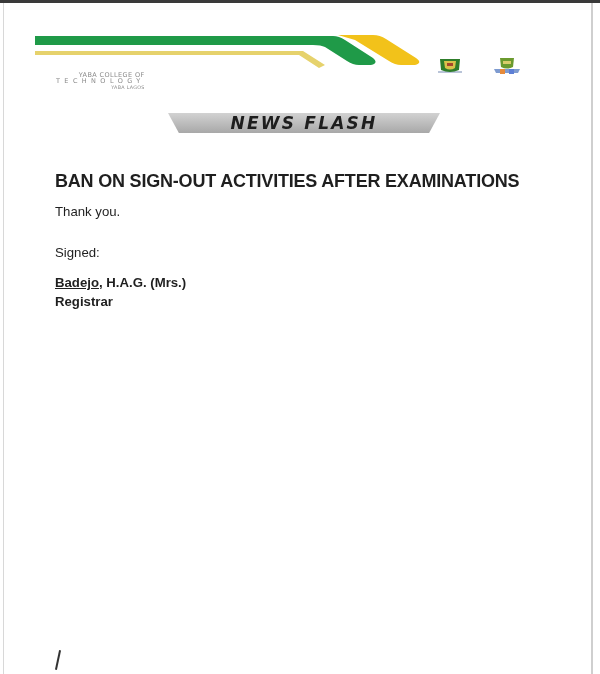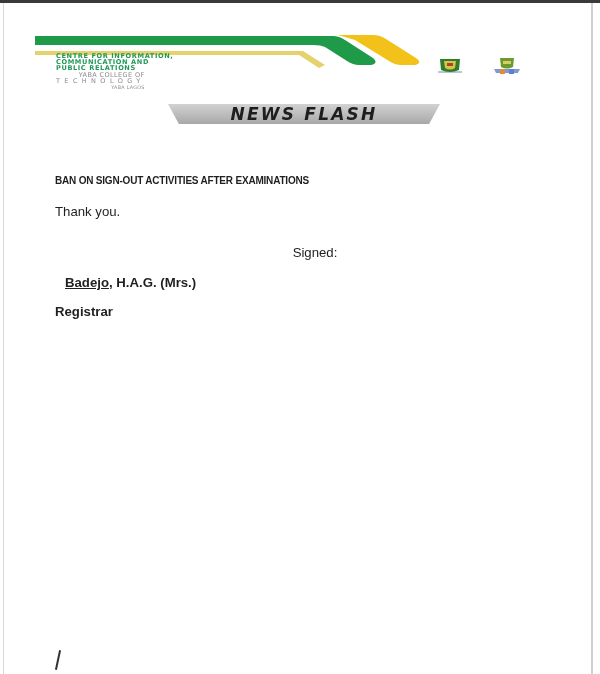--- a/index.html
+++ b/index.html
@@ -9,29 +9,29 @@
     .letterhead { position: absolute; left: 0; top: 0; width: 600px; height: 140px; }
     .stripe-svg { position: absolute; left: 33px; top: 32px; }
     .org-name { position: absolute; left: 56px; top: 53px; width: 290px; font-family: "DejaVu Sans", sans-serif; font-weight: bold; font-size: 6.6px; line-height: 6.2px; letter-spacing: 0.6px; color: #1f9a57; text-transform: uppercase; }
     .org-name div { white-space: nowrap; }
     .college { position: absolute; left: 56px; top: 72px; font-family: "DejaVu Sans", sans-serif; color: #8a8a8a; font-size: 6.5px; line-height: 6.4px; letter-spacing: 0.4px; text-transform: uppercase; text-align: right; }
     .college .tech { letter-spacing: 4.4px; }
     .college .addr { font-size: 4.8px; letter-spacing: 0.3px; }
     .crest { position: absolute; top: 57px; width: 26px; height: 18px; }
     .crest1 { left: 437px; }
     .crest2 { left: 494px; }
-    .newsflash { position: absolute; left: 168px; top: 104px; width: 272px; height: 32px; }
+    .newsflash { position: absolute; left: 168px; top: 113px; width: 272px; height: 32px; }
     .newsflash-bg { position: absolute; left: 0; top: 0; width: 272px; height: 20px; background: linear-gradient(#d2d2d2, #a8a8a8); clip-path: polygon(0 0, 100% 0, 96% 100%, 4% 100%); }
     .newsflash-text { position: absolute; left: 0; top: 0; width: 272px; text-align: center; font-family: "DejaVu Sans", sans-serif; font-weight: bold; font-style: italic; font-size: 17px; line-height: 20px; letter-spacing: 2.2px; color: #1e1e1e; }
     .content { position: absolute; left: 55px; top: 171px; width: 520px; font-family: "Liberation Sans", sans-serif; color: #1f1f1f; font-size: 13.2px; line-height: 20.6px; }
-    .heading { font-weight: bold; font-size: 10px; letter-spacing: -0.2px; margin: 0 0 10px 0; }
+    .heading { font-weight: bold; font-size: 18px; letter-spacing: -0.2px; margin: 0 0 10px 0; }
     .para { margin: 0 0 20.6px 0; }
     .para.thanks { }
-    .signed { margin: 0 0 10px 0; text-align: center; }
-    .signer-name { font-weight: bold; margin: 10px; line-height: 19px; }
+    .signed { margin: 0 0 10px 0; }
+    .signer-name { font-weight: bold; margin: 0; line-height: 19px; }
     .signer-name .u { text-decoration: underline; text-decoration-thickness: 1px; }
     .signer-title { font-weight: bold; margin: 0; line-height: 19px; }
     .sig-mark { position: absolute; left: 57px; top: 650px; width: 2px; height: 20px; background: #333; transform: rotate(12deg); }
   </style>
 </head>
 <body>
 
 <div class="topbar"></div>
 
 <div class="page"></div>
@@ -39,25 +39,20 @@
 <div class="letterhead">
   <svg class="stripe-svg" width="390" height="40" viewBox="0 0 390 40">
 
     <path d="M2 19 L270 19 L292 33 L286 36 L266 23 L2 23 Z" fill="#e6d26c"></path>
 
     <path d="M2 4 L300 4 Q306 4 312 8 L340 26 Q346 31 338 33 L326 33 Q320 33 314 29 L292 15 Q288 13 280 13 L2 13 Z" fill="#1f9a48"></path>
 
     <path d="M305 3 L340 3 Q347 3 353 7 L383 26 Q390 31 382 33 L368 33 Q362 33 356 29 L322 8 Z" fill="#f2c21a"></path>
   </svg>
 
-  <div class="org-name">
-    <div>Centre for Information,</div>
-    <div>Communication and</div>
-    <div>Public Relations</div>
-  </div>
 
   <div class="college">
     <div>Yaba College of</div>
     <div class="tech">Technology</div>
     <div class="addr">Yaba Lagos</div>
   </div>
 
   <svg class="crest crest1" viewBox="0 0 26 18">
     <rect x="1" y="14" width="24" height="2" fill="#b9c4d8"></rect>
     <path d="M3 2 L23 2 L22 13 Q13 17 4 13 Z" fill="#2e7d2a"></path>

